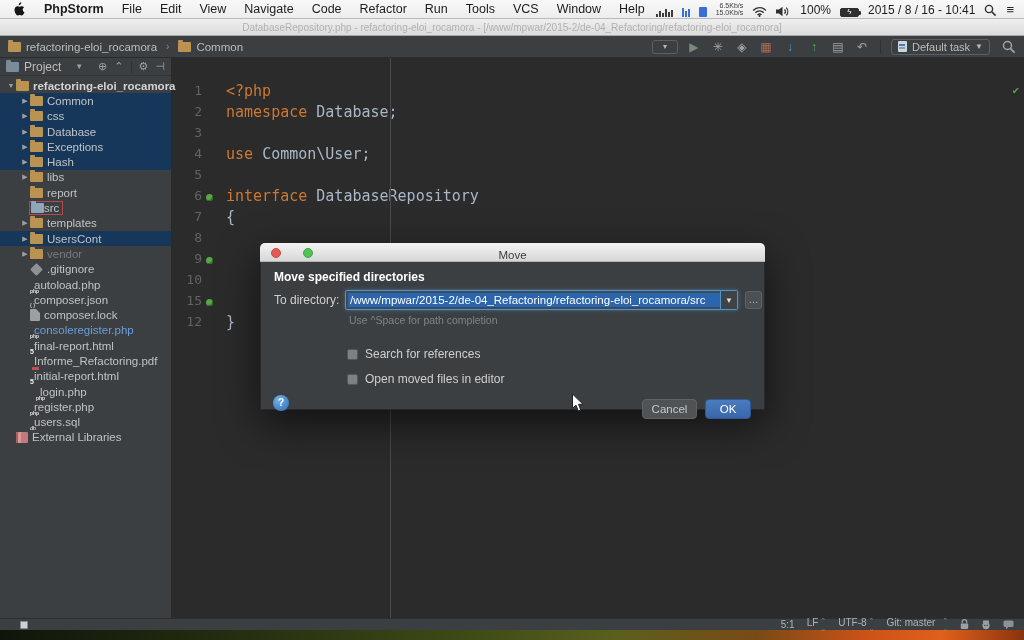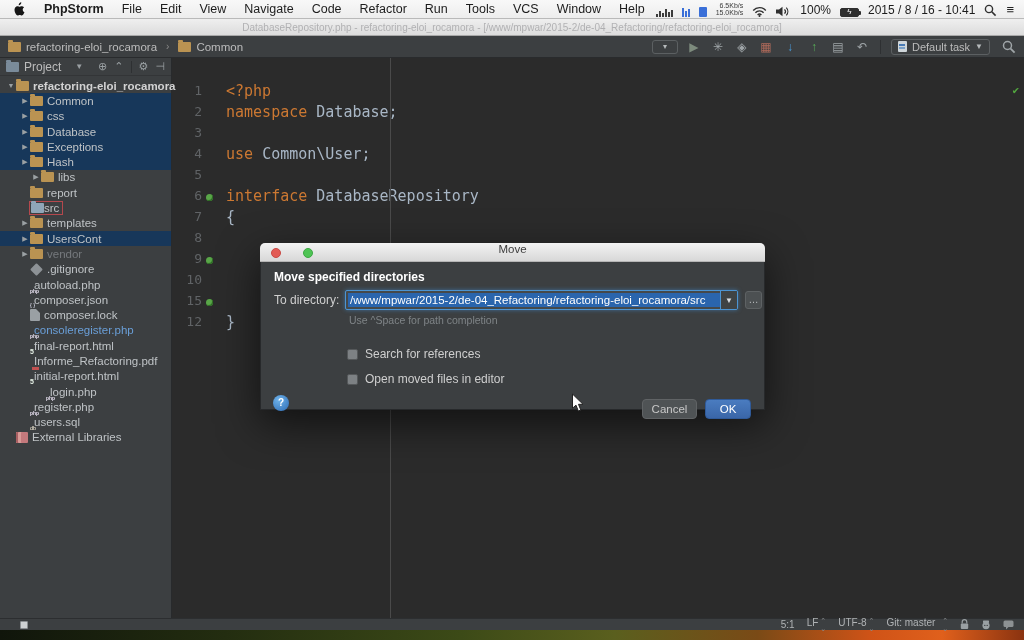--- a/index.html
+++ b/index.html
@@ -101,21 +101,21 @@
   .sb-right { margin-left:auto; display:flex; align-items:center; gap:12px; padding-right:10px; }
   .sb-item { display:flex; gap:2px; }
   .updown { font-size:7px; color:#8a8d8f; }
   .sb-ico { display:flex; align-items:center; }
 
   
   .wall { position:absolute; top:630px; left:0; width:1024px; height:10px; background:linear-gradient(90deg,#10150b 0%,#232d10 22%,#3c4a17 45%,#5a5f1e 60%,#7a4a16 74%,#cf5317 85%,#e0601c 92%,#8a3310 100%); }
 
   
   .dialog { position:absolute; left:260px; top:243px; width:505px; height:167px; z-index:40; box-shadow:0 14px 40px rgba(0,0,0,.6); border-radius:5px 5px 3px 3px; }
-  .dlg-title { height:19px; background:linear-gradient(#f3f3f3,#d8d8d8); border-radius:5px 5px 0 0; border-bottom:1px solid #b5b5b5; position:relative; display:flex; align-items:flex-start; justify-content:center; }
+  .dlg-title { height:19px; background:linear-gradient(#f3f3f3,#d8d8d8); border-radius:5px 5px 0 0; border-bottom:1px solid #b5b5b5; position:relative; display:flex; align-items:flex-end; justify-content:center; }
   .dlg-title .cap { font-size:11.5px; color:#3d3d3d; }
   .tl-dot { position:absolute; top:4.5px; width:10px; height:10px; border-radius:50%; }
   .tl-red { left:11px; background:#e25b55; border:1px solid #c94a45; }
   .tl-green { left:43px; background:#4fc455; border:1px solid #3da844; }
   .dlg-body { position:relative; height:148px; background:#3c3f41; border:1px solid #27292b; border-top:none; }
   .dlg-heading { position:absolute; left:13px; top:8px; font-size:12px; font-weight:bold; color:#ffffff; }
   .dlg-label { position:absolute; left:13px; top:31px; font-size:12px; color:#cfcfcf; }
   .combo { position:absolute; left:84px; top:28px; width:393px; height:20px; background:#45494a; border:1px solid #4c94d2; border-radius:2px; box-shadow:0 0 4px rgba(70,150,220,.55); display:flex; align-items:center; overflow:hidden; }
   .combo .val { flex:1; font-size:11.5px; color:#fff; background:#2a65ad; margin-left:2px; padding:1px 2px; white-space:nowrap; overflow:hidden; }
   .combo .cb-arrow { flex:none; width:17px; height:100%; border-left:1px solid #4c94d2; display:flex; align-items:center; justify-content:center; color:#d8dde0; font-size:8px; background:#3f4344; }
@@ -268,21 +268,21 @@
       <div class="trow selected" style="padding-left: 20px;">
         <span class="arrow">▶</span>
         <span class="ico ico-folder"></span>
         <span class="lbl">Exceptions</span>
       </div>
       <div class="trow selected" style="padding-left: 20px;">
         <span class="arrow">▶</span>
         <span class="ico ico-folder"></span>
         <span class="lbl">Hash</span>
       </div>
-      <div class="trow" style="padding-left: 31px;">
+      <div class="trow" style="padding-left: 20px;">
         <span class="arrow">▶</span>
         <span class="ico ico-folder"></span>
         <span class="lbl">libs</span>
       </div>
       <div class="trow" style="padding-left: 20px;">
         <span class="arrow"></span>
         <span class="ico ico-folder"></span>
         <span class="lbl">report</span>
       </div>
       <div class="trow" style="padding-left: 20px;">
@@ -340,21 +340,21 @@
       <div class="trow" style="padding-left: 20px;">
         <span class="arrow"></span>
         <span class="ico ico-pdf"></span>
         <span class="lbl">Informe_Refactoring.pdf</span>
       </div>
       <div class="trow" style="padding-left: 20px;">
         <span class="arrow"></span>
         <span class="ico ico-html"></span>
         <span class="lbl">initial-report.html</span>
       </div>
-      <div class="trow" style="padding-left: 36px;">
+      <div class="trow" style="padding-left: 26px;">
         <span class="arrow"></span>
         <span class="ico ico-php"></span>
         <span class="lbl">login.php</span>
       </div>
       <div class="trow" style="padding-left: 20px;">
         <span class="arrow"></span>
         <span class="ico ico-php"></span>
         <span class="lbl">register.php</span>
       </div>
       <div class="trow" style="padding-left: 20px;">

